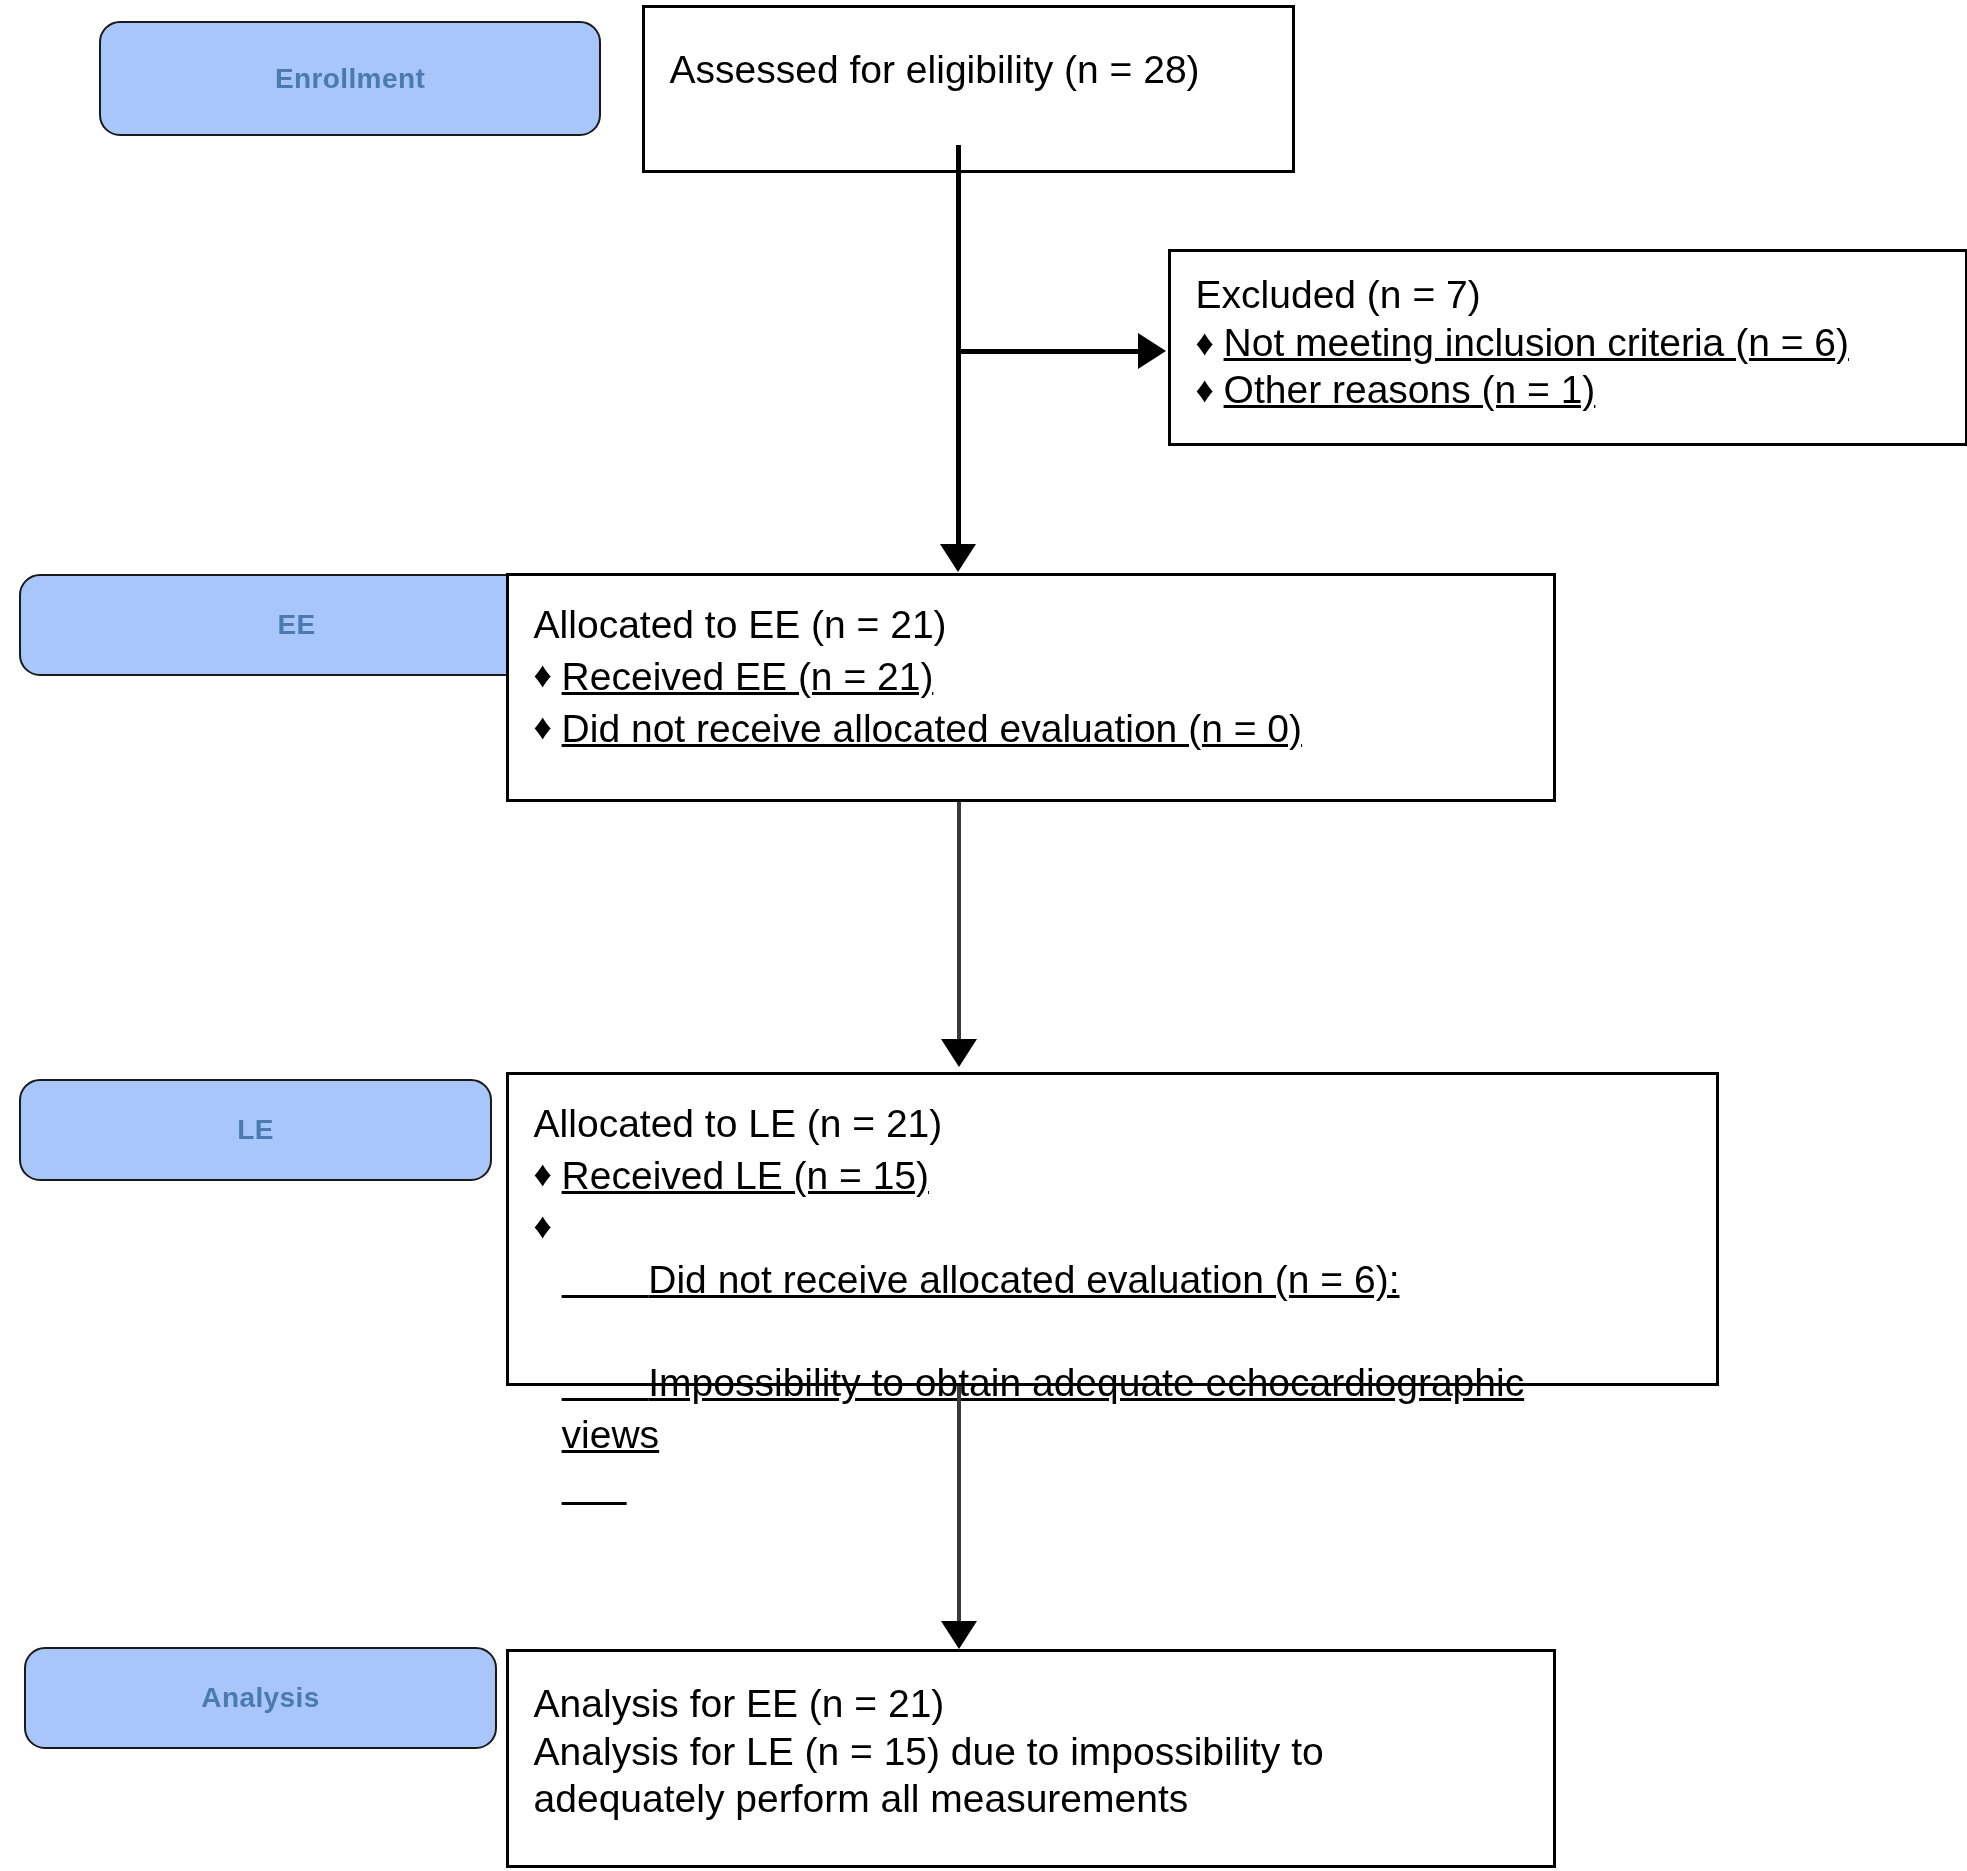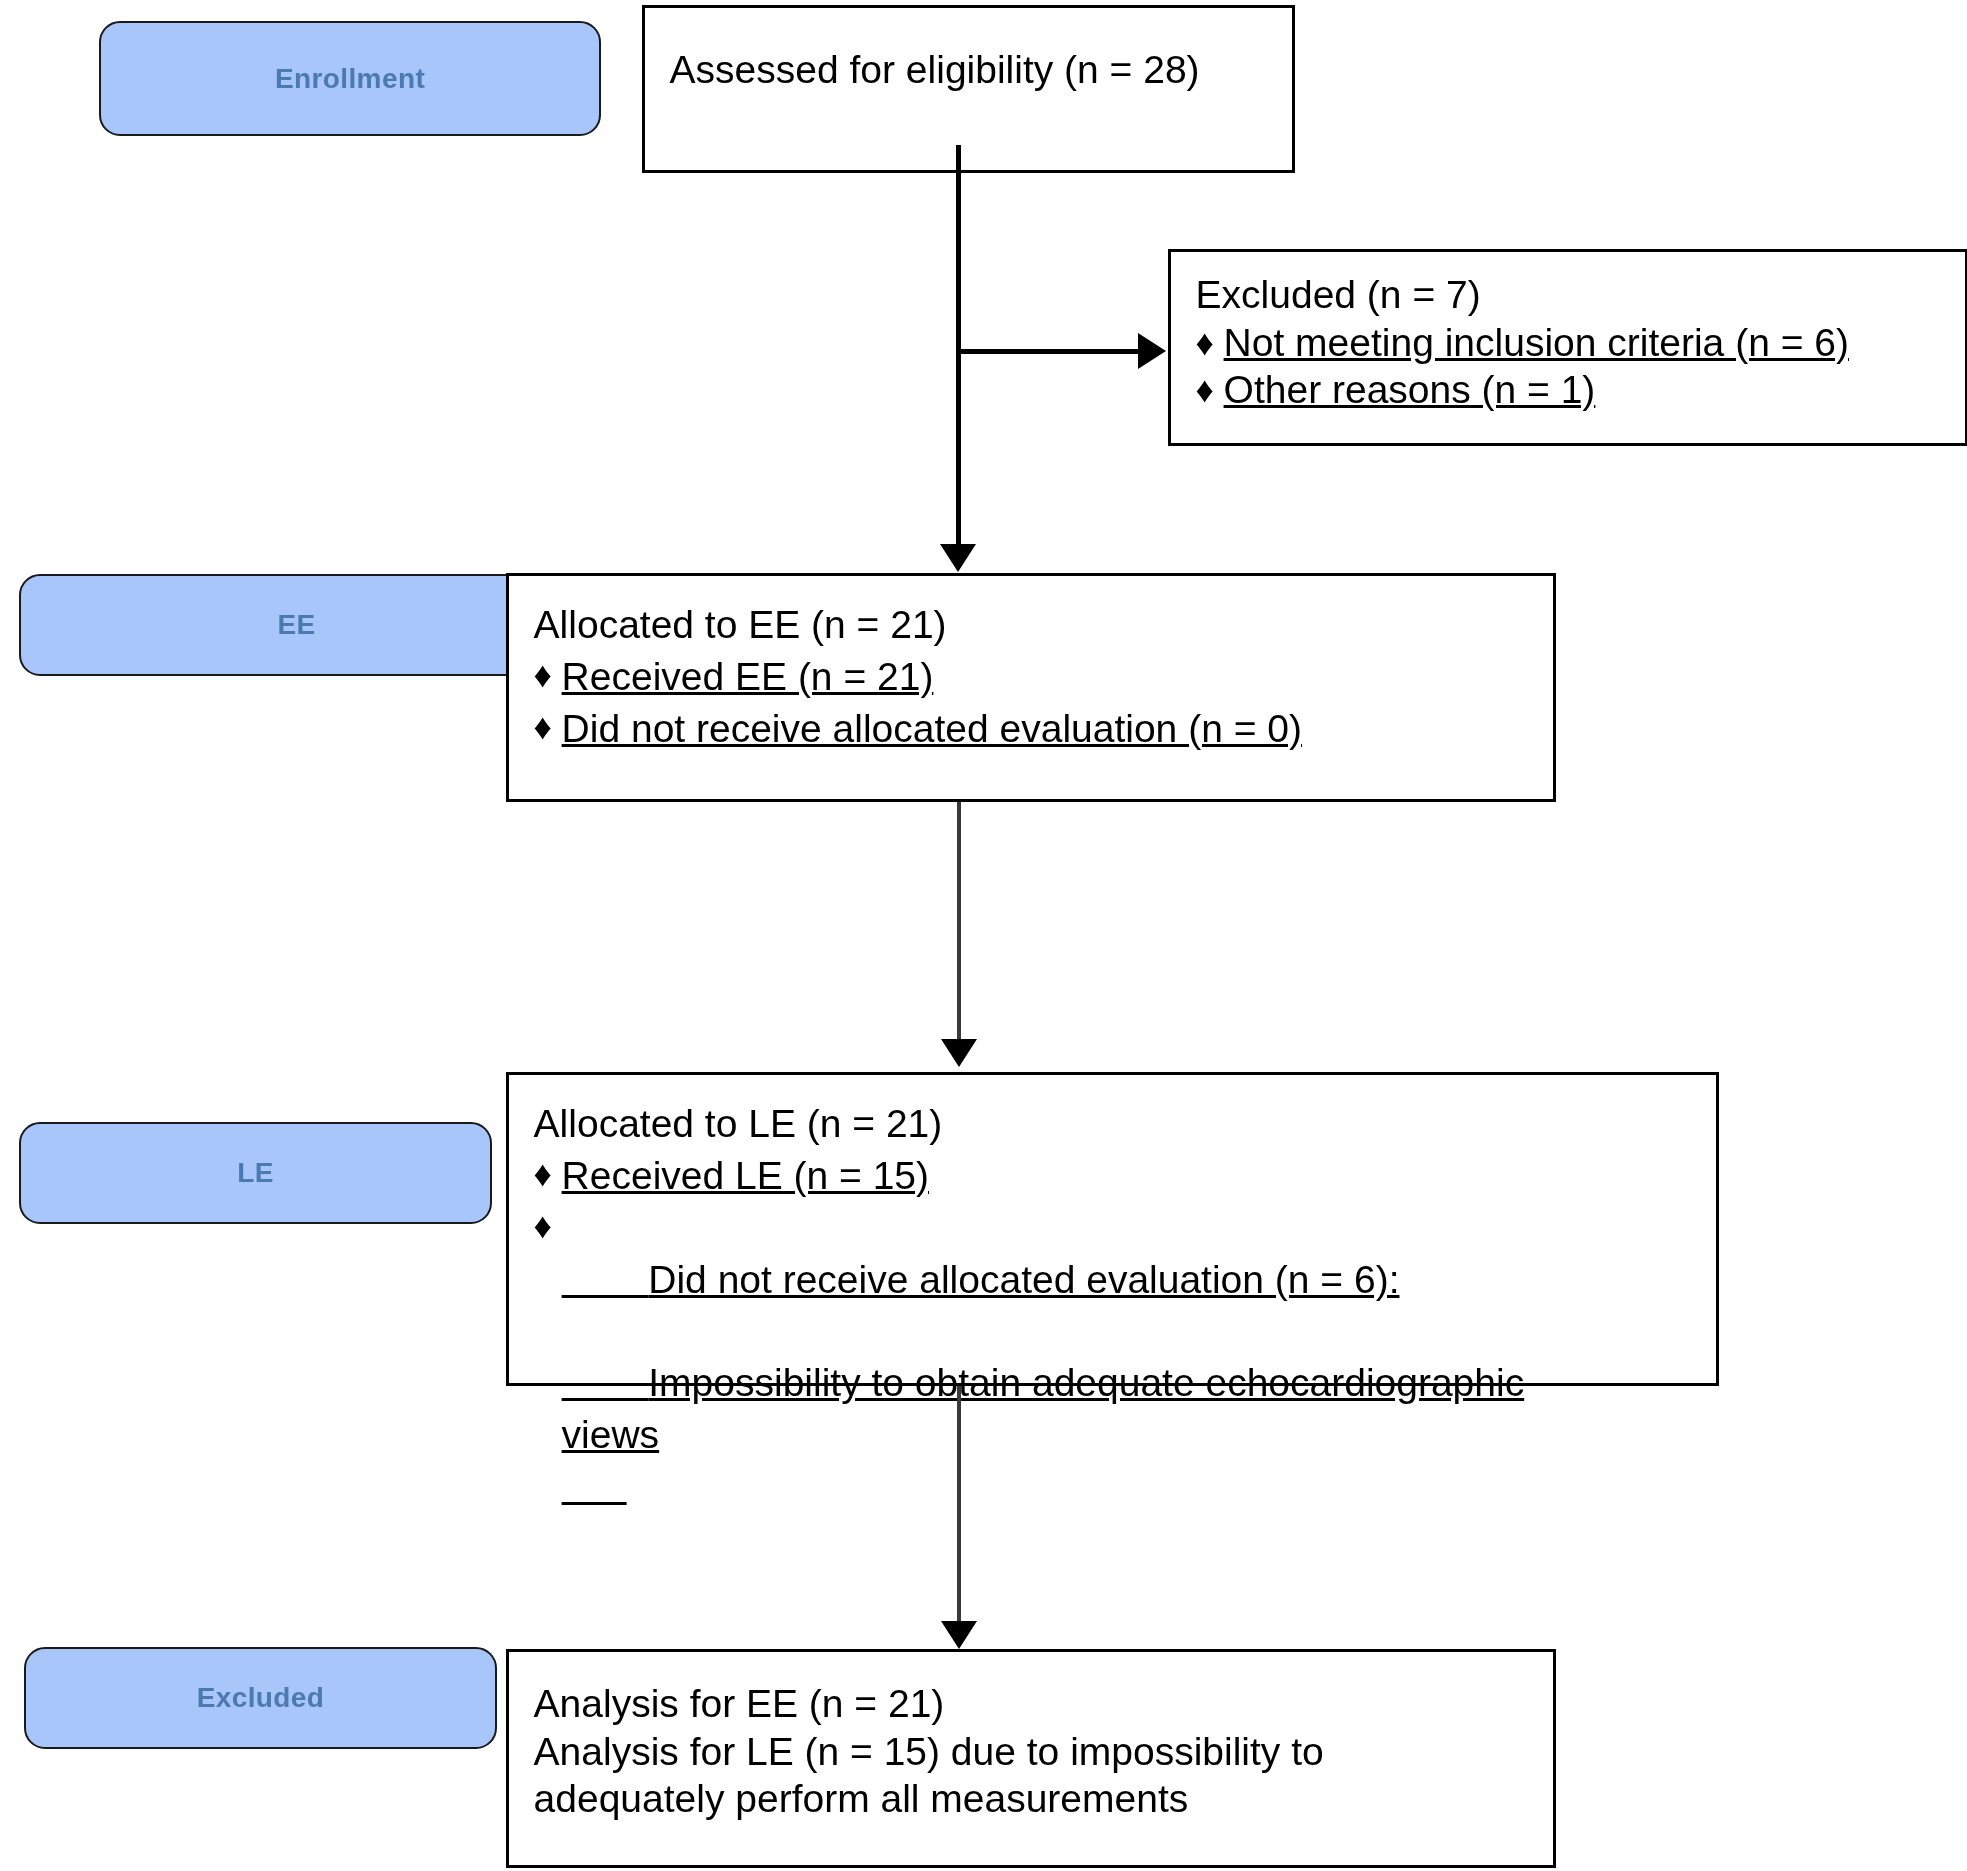--- a/index.html
+++ b/index.html
@@ -131,42 +131,42 @@
     <div class="line bullet">
       <span class="dia">♦</span>
       <span class="btxt">Received EE (n = 21)</span>
     </div>
     <div class="line bullet">
       <span class="dia">♦</span>
       <span class="btxt">Did not receive allocated evaluation (n = 0)</span>
     </div>
   </div>
 
-  <div class="stage-pill" style="left:19px; top:1122px; width:473px; height:102px;">
+  <div class="stage-pill" style="left:19px; top:1079px; width:473px; height:102px;">
     <span class="stage-label">LE</span>
   </div>
 
   <div class="flow-box" style="left:506px; top:1072px; width:1213px; height:314px; padding-top:23px;">
     <div class="line">Allocated to LE (n = 21)</div>
     <div class="line bullet">
       <span class="dia">♦</span>
       <span class="btxt">Received LE (n = 15)</span>
     </div>
     <div class="line bullet">
       <span class="dia">♦</span>
       <span class="btxt">
         <span>Did not receive allocated evaluation (n = 6):</span><br>
         <span>Impossibility to obtain adequate echocardiographic
 views</span>
       </span>
     </div>
   </div>
 
   <div class="stage-pill" style="left:24px; top:1647px; width:473px; height:102px;">
-    <span class="stage-label">Excluded</span>
+    <span class="stage-label">Analysis</span>
   </div>
 
   <div class="flow-box" style="left:506px; top:1649px; width:1050px; height:219px; padding-top:28px;">
     <div class="line tight">Analysis for EE (n = 21)</div>
     <div class="line tight">Analysis for LE (n = 15) due to impossibility to</div>
     <div class="line tight">adequately perform all measurements</div>
   </div>
 
   <div class="conn-v" style="left:956px; top:145px; height:402px;"></div>
   <div class="arrow-down" style="left:940px; top:544px;"></div>

